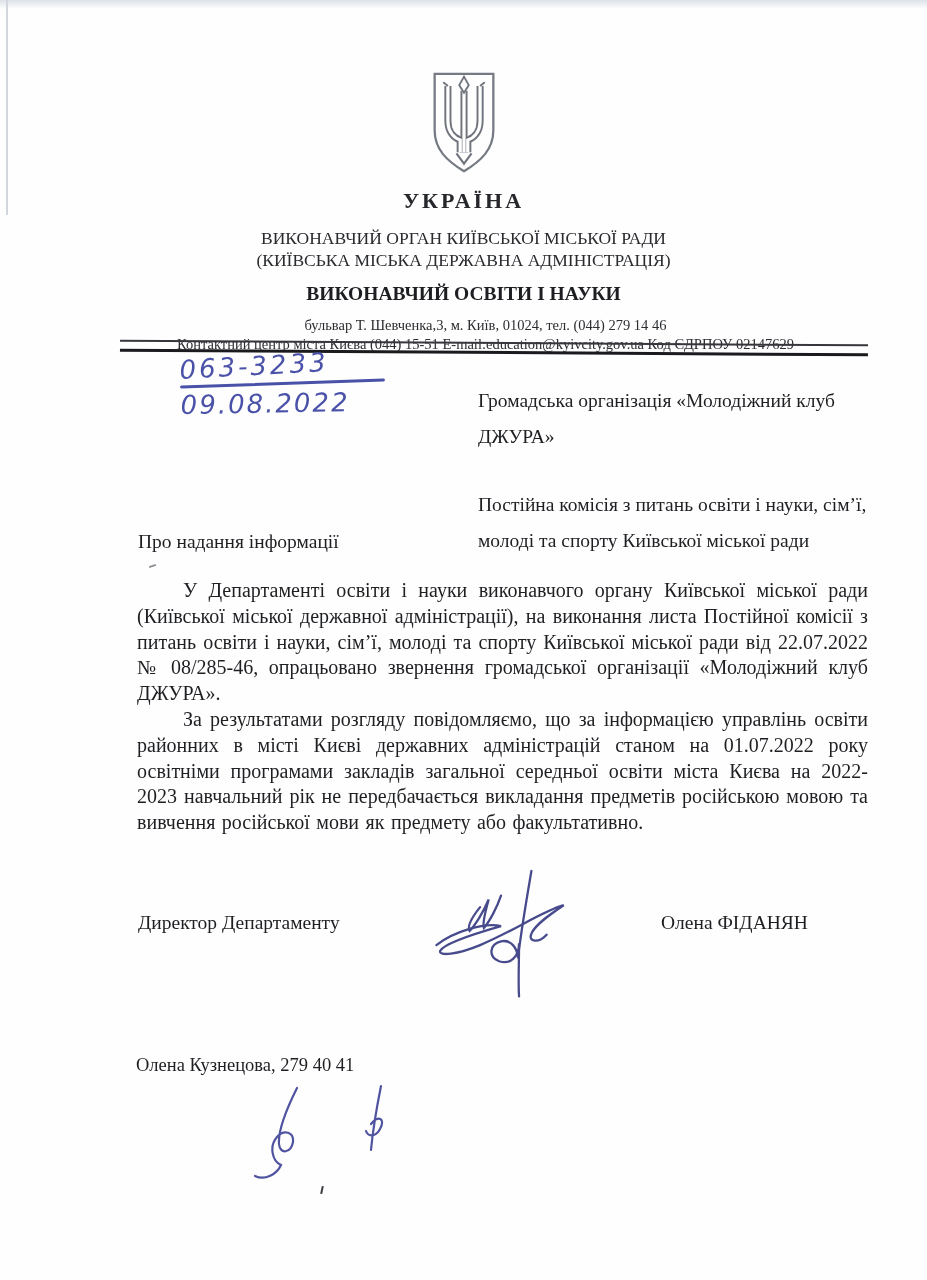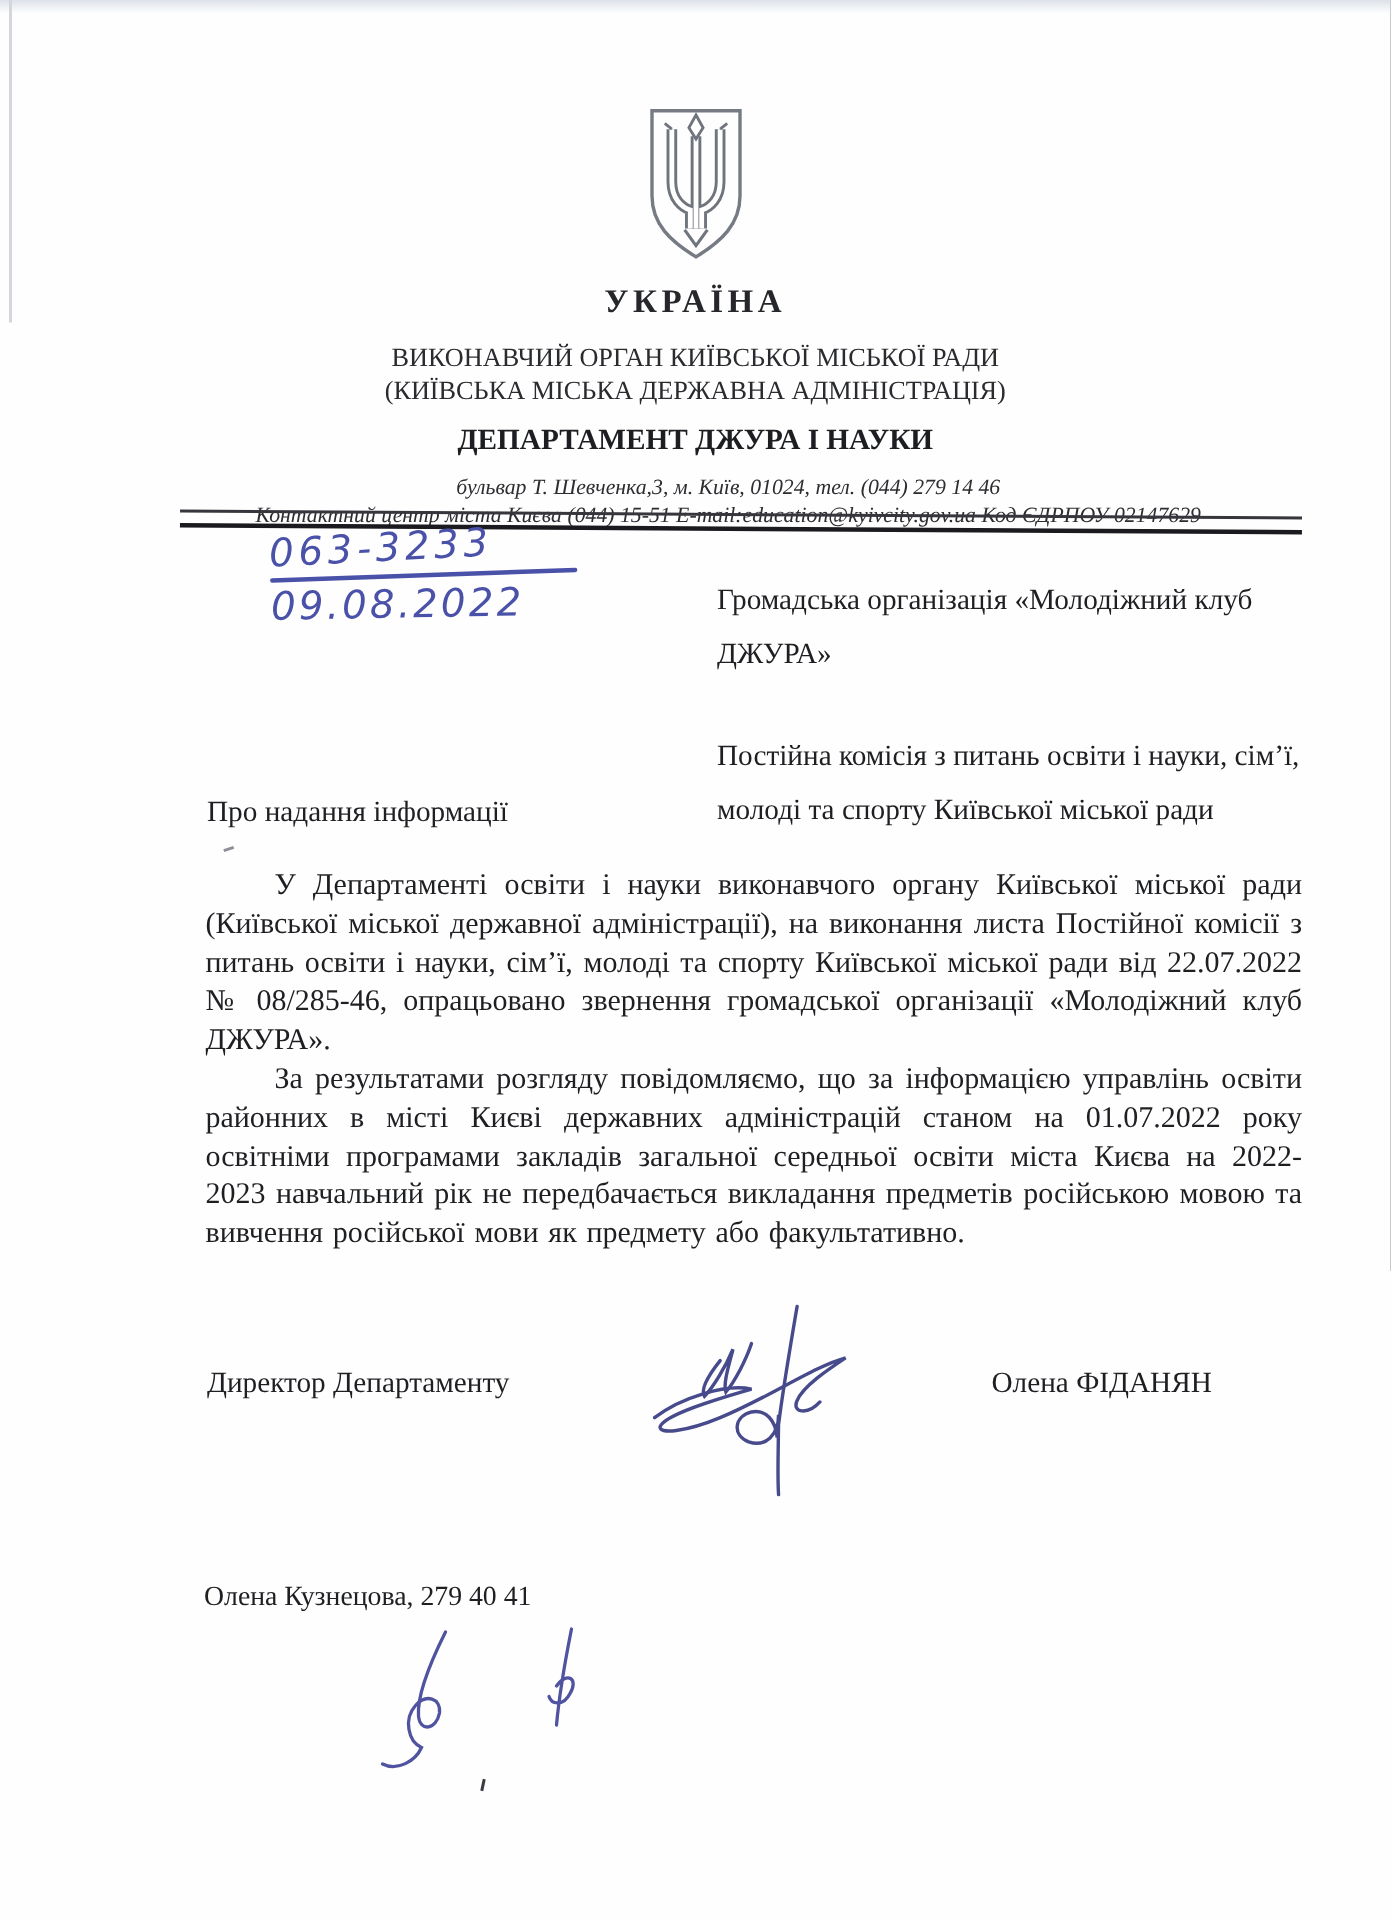--- a/index.html
+++ b/index.html
@@ -30,21 +30,21 @@
   .letterhead {
     position: absolute; top: 70px; left: 0; width: 100%;
     text-align: center;
   }
   .emblem { display: block; margin: 0 auto 12px auto; }
   .country {
     font-size: 22px; font-weight: bold; letter-spacing: 3px; color: #26272b;
   }
   .org-lines { margin-top: 13px; font-size: 17.5px; line-height: 22px; color: #2a2b2f; }
   .department { margin-top: 12px; font-size: 19.5px; font-weight: bold; color: #1d1e22; }
-  .addr { margin-top: 11px; font-style: italic; font-size: 14.5px; line-height: 19px; color: #2c2d31; margin-left: 44px; }
+  .addr { margin-top: 11px; font-size: 14.5px; line-height: 19px; color: #2c2d31; margin-left: 44px; }
 
   .rule {
     position: absolute; left: 120px; top: 342px; width: 748px; height: 7px;
     border-top: 2px solid #36363c;
     border-bottom: 3px solid #1b1b1f;
     transform: rotate(0.35deg);
   }
 
   
   .ref-block {
@@ -112,21 +112,21 @@
       </g>
       <path d="M16,13 L21,17 M60,13 L55,17" fill="none" stroke="#70747d" stroke-width="2"></path>
       <path d="M38,7 L43,16 L38,24 L33,16 Z" fill="#ffffff" stroke="#70747d" stroke-width="2"></path>
       <path d="M30,88 L38,99 L46,88" fill="none" stroke="#70747d" stroke-width="2.2"></path>
     </svg>
     <div class="country">УКРАЇНА</div>
     <div class="org-lines">
       <div>ВИКОНАВЧИЙ ОРГАН КИЇВСЬКОЇ МІСЬКОЇ РАДИ</div>
       <div>(КИЇВСЬКА МІСЬКА ДЕРЖАВНА АДМІНІСТРАЦІЯ)</div>
     </div>
-    <div class="department">ДЕПАРТАМЕНТ ДЖУРА І НАУКИ</div>
+    <div class="department">ВИКОНАВЧИЙ ОСВІТИ І НАУКИ</div>
     <div class="addr">
       <div>бульвар Т. Шевченка,3, м. Київ, 01024,  тел. (044) 279 14 46</div>
       <div>Контактний центр міста Києва (044) 15-51  E-mail:education@kyivcity.gov.ua  Код ЄДРПОУ 02147629</div>
     </div>
   </div>
 
   <div class="rule"></div>
 
   <div class="ref-block">
     <span class="ref-number ink" style="color: rgb(74, 81, 168);">063-3233</span>

